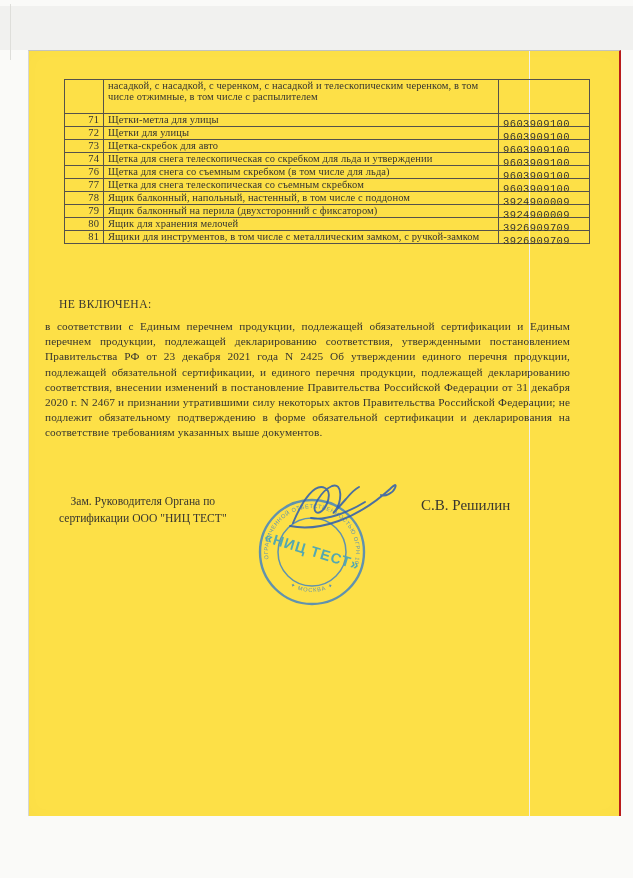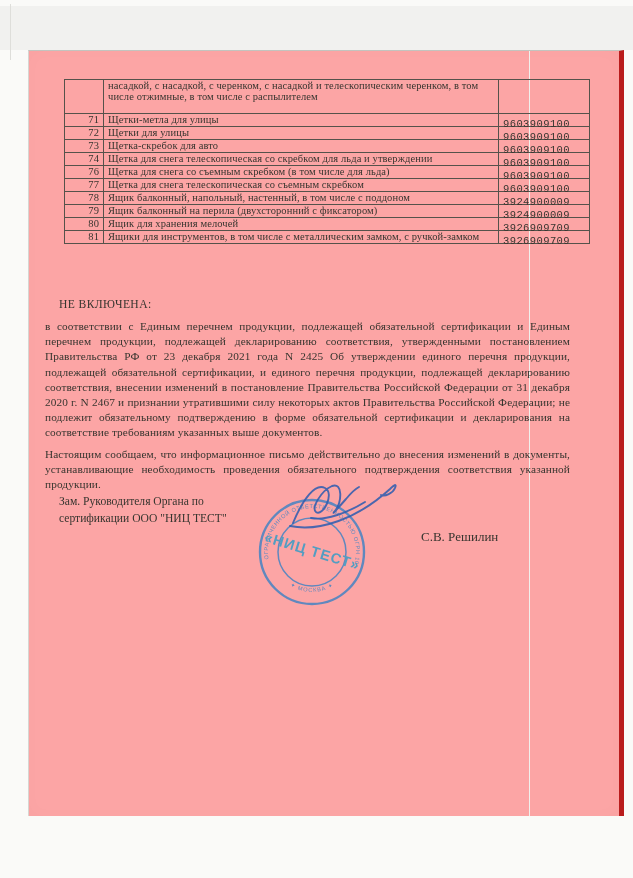--- a/index.html
+++ b/index.html
@@ -6,24 +6,24 @@
   body{
     width:633px;height:878px;position:relative;overflow:hidden;
     background:#fafaf8;
     font-family:"Liberation Serif","DejaVu Serif",serif;
     color:#37352f;
   }
   .scan-band{position:absolute;left:0;top:6px;width:633px;height:44px;background:#f1f1ef;}
   .scan-line{position:absolute;left:10px;top:4px;width:1px;height:56px;background:#dededa;}
   .sheet{
     position:absolute;left:28px;top:50px;width:590px;height:765px;
-    background:#fca5a5;
+    background:#fde047;
     border-top:1px solid #c3c3be;
     border-left:1px solid #d6d6d2;
-    border-right:5px solid #b91c1c;
+    border-right:2px solid #b91c1c;
     box-shadow:inset 0 0 18px rgba(0,0,0,0.015);
   }
   .crease{position:absolute;left:500px;top:0;width:1px;height:765px;background:#f0f0ec;}
 
   
   table.products{
     position:absolute;left:35px;top:28px;width:514px;
     border-collapse:collapse;table-layout:fixed;
   }
   table.products td{
@@ -45,22 +45,22 @@
     font-size:11.6px;letter-spacing:0.4px;
   }
   .para{
     position:absolute;left:16px;width:525px;
     font-size:11.3px;line-height:15.2px;text-align:justify;
     letter-spacing:0.1px;
   }
   .para1{top:268px;}
   .para2{top:396px;}
 
-  .sig-left{position:absolute;left:30px;top:443px;font-size:11.6px;line-height:16.5px;}
-  .sig-name{position:absolute;left:392px;top:446px;font-size:13px;margin-top:32px;}
+  .sig-left{position:absolute;left:30px;top:443px;font-size:11.6px;line-height:16.5px;text-align:center;}
+  .sig-name{position:absolute;left:392px;top:446px;font-size:15px;}
 
   .stamp-wrap{position:absolute;left:225px;top:446px;width:118px;height:114px;pointer-events:none;}
   .sig-wrap{position:absolute;left:256px;top:418px;width:122px;height:72px;pointer-events:none;}
 </style>
 </head>
 <body>
 
 <div class="scan-band"></div>
 <div class="scan-line"></div>
 
@@ -123,21 +123,20 @@
       <td class="c-num">81</td>
       <td class="c-desc">Ящики для инструментов, в том числе с металлическим замком, с ручкой-замком</td>
       <td class="c-code"><span>3926909709</span></td>
     </tr>
       </tbody>
   </table>
 
   <div class="h-not">НЕ ВКЛЮЧЕНА:</div>
 
   <div class="para para1">в соответствии с Единым перечнем продукции,  подлежащей обязательной сертификации и Единым перечнем продукции, подлежащей декларированию соответствия, утвержденными постановлением Правительства РФ от 23 декабря 2021 года N 2425 Об утверждении единого перечня продукции, подлежащей обязательной сертификации, и единого перечня продукции, подлежащей декларированию соответствия, внесении изменений в постановление Правительства Российской Федерации от 31 декабря 2020 г. N 2467 и признании утратившими силу некоторых актов Правительства Российской Федерации; не подлежит обязательному подтверждению в форме обязательной сертификации и декларирования на соответствие требованиям указанных выше документов.</div>
-  <div class="para para2">Настоящим сообщаем, что информационное письмо действительно до внесения изменений в документы, устанавливающие необходимость проведения обязательного подтверждения соответствия указанной продукции.</div>
 
   <div class="sig-left">
     <div>Зам. Руководителя Органа  по</div>
     <div>сертификации ООО "НИЦ ТЕСТ"</div>
   </div>
   <div class="sig-name">С.В. Решилин</div>
 
   <div class="stamp-wrap">
     <svg width="118" height="114" viewBox="0 0 118 114">
       <g opacity="0.82">

